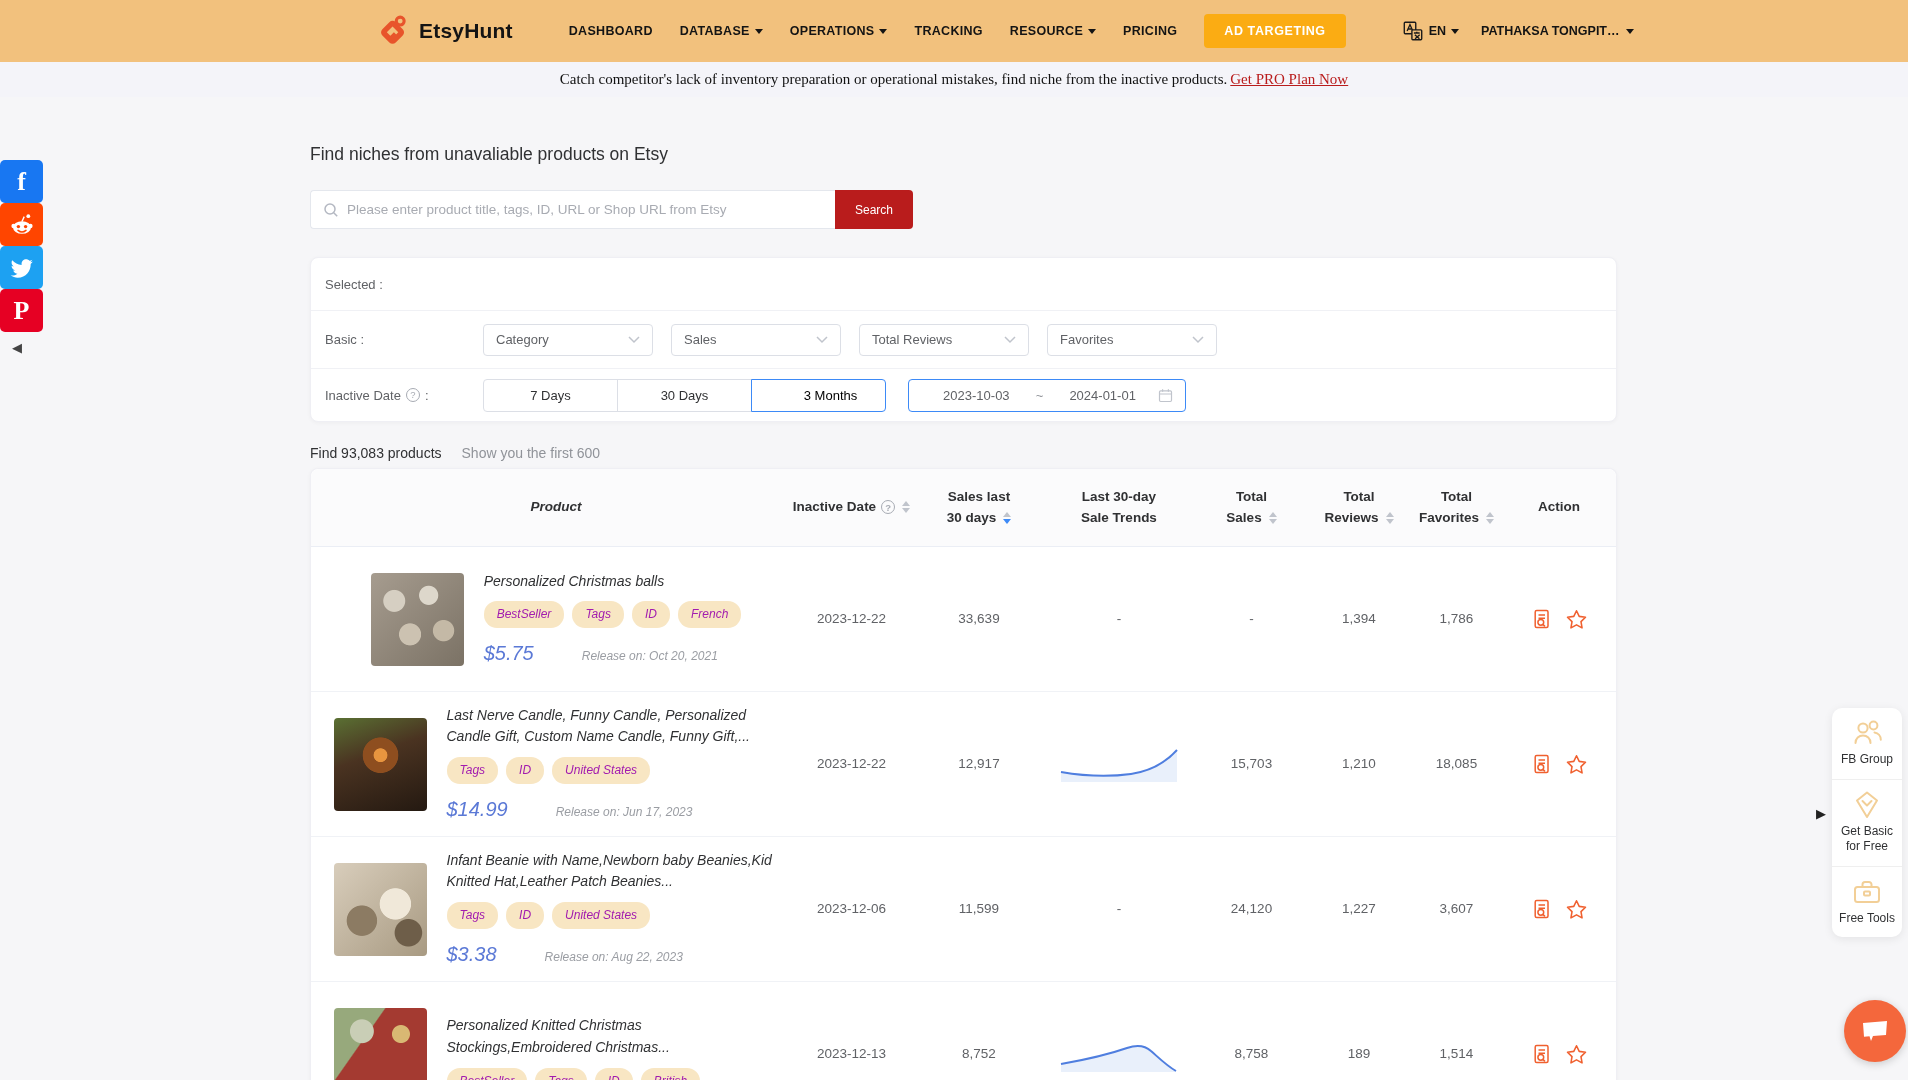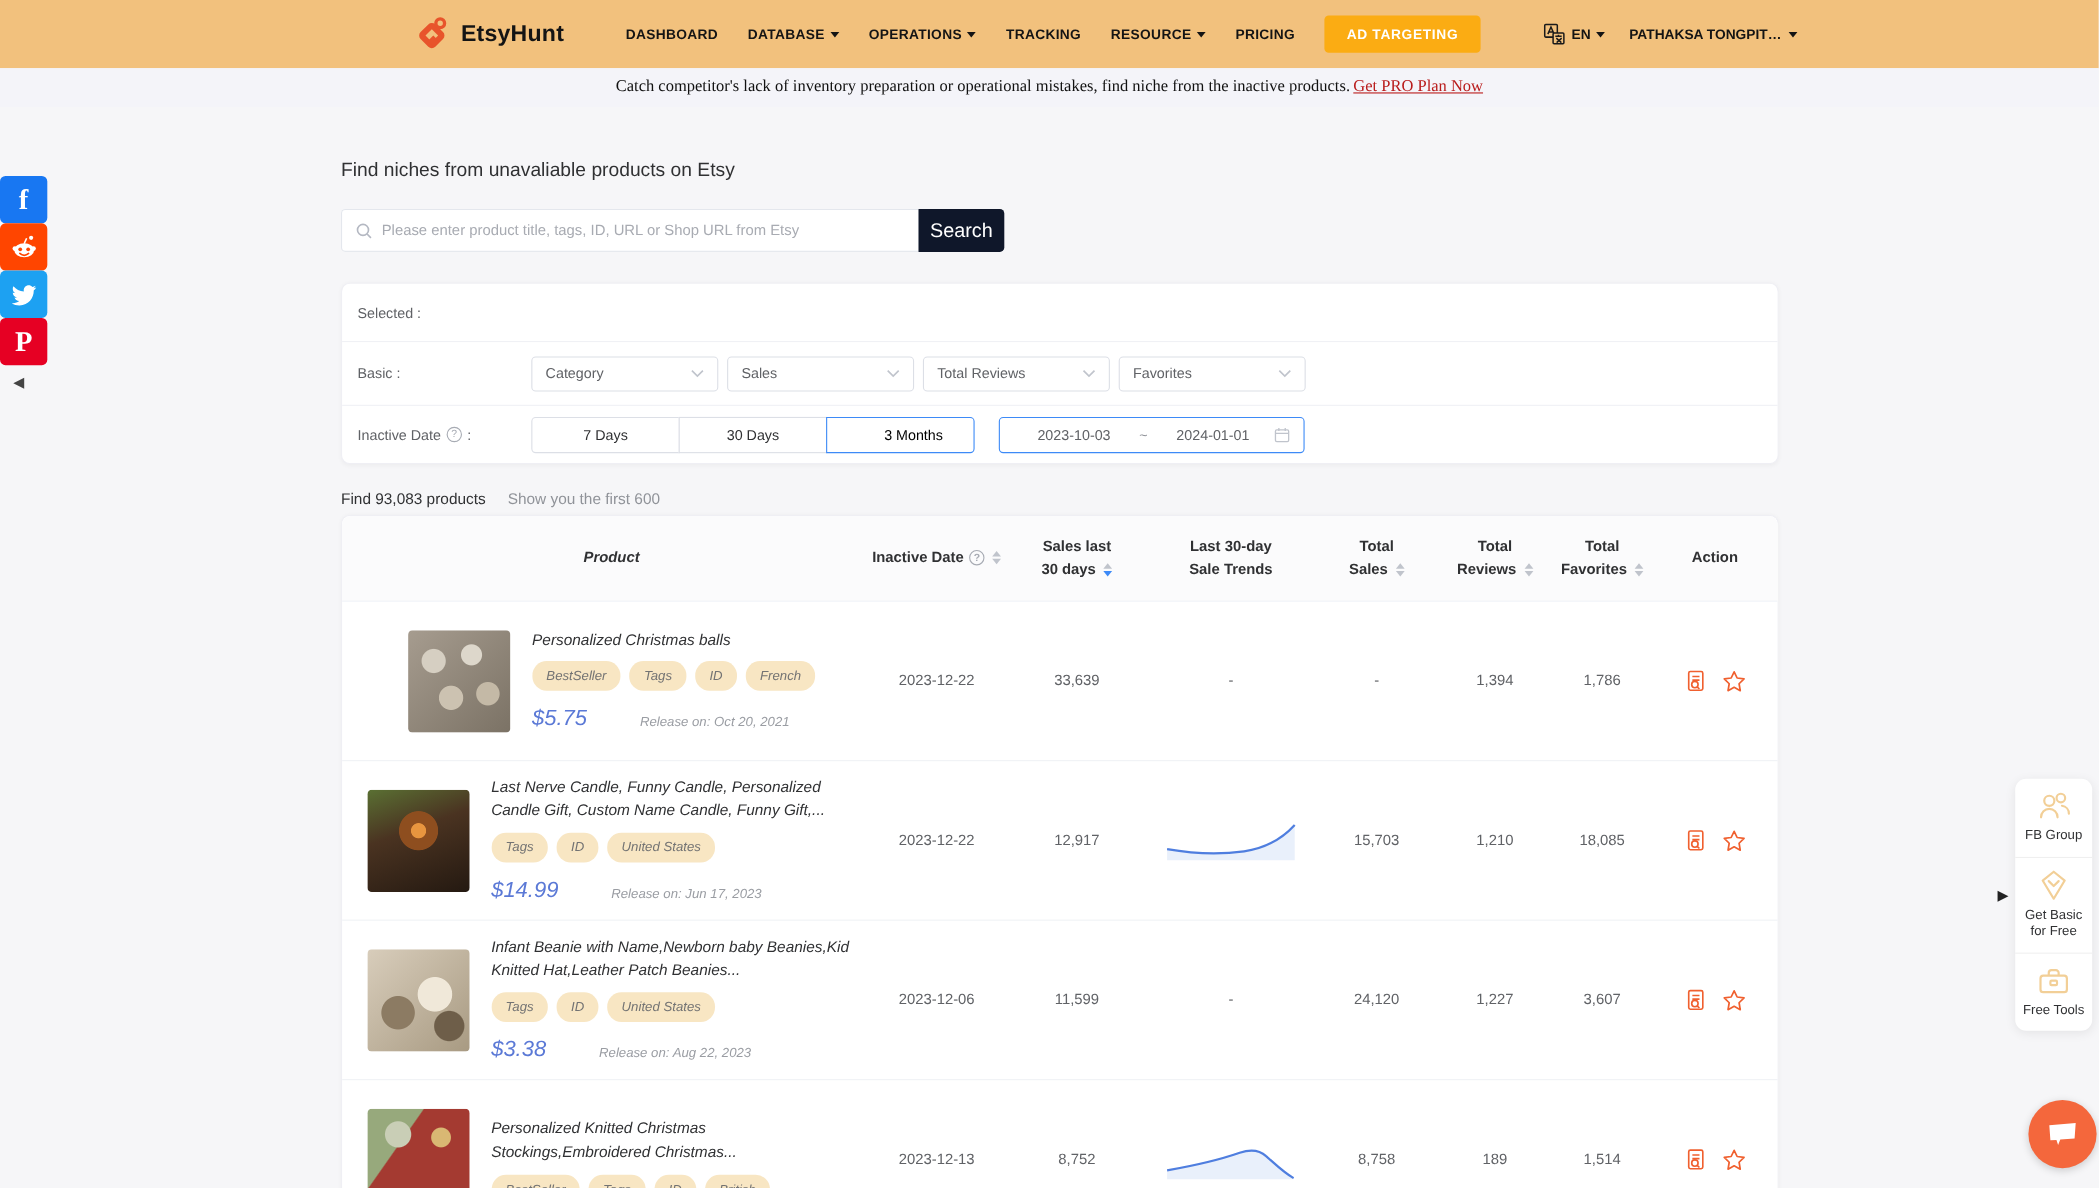--- a/index.html
+++ b/index.html
@@ -71,36 +71,36 @@
   .search-box {
     width:525px; height:39px; background:#fff; border:1px solid #E4E7ED;
     border-right:none; border-radius:4px 0 0 4px; display:flex; align-items:center; padding:0 12px;
   }
   .search-box input {
     border:none; outline:none; flex:1; font-family:inherit; font-size:13.5px; color:#303133;
     margin-left:8px; background:transparent;
   }
   .search-box input::placeholder { color:#A8ABB2; }
   .search-btn {
-    width:78px; height:39px; background:#0f172a; color:#fff; border:none; border-radius:0 4px 4px 0;
-    font-family:inherit; font-size:18px; cursor:pointer;
+    width:78px; height:39px; background:#b91c1c; color:#fff; border:none; border-radius:0 4px 4px 0;
+    font-family:inherit; font-size:12px; cursor:pointer;
   }
 
   
   .filter-card {
     margin-top:28px; background:#fff; border-radius:8px; border:1px solid #EFEFF4;
     box-shadow:0 1px 4px rgba(0,0,0,.04);
   }
   .filter-row { display:flex; align-items:center; padding:0 14px; }
   .filter-row + .filter-row { border-top:1px solid #F0F1F5; }
   .fr-selected { height:52px; }
   .fr-basic { height:58px; }
   .fr-date { height:53px; }
   .filter-label { font-size:13px; color:#606266; width:158px; display:flex; align-items:center; gap:5px; }
-  .selects { display:flex; gap:8px; }
+  .selects { display:flex; gap:18px; }
   .select {
     width:170px; height:32px; border:1px solid #DCDFE6; border-radius:4px; background:#fff;
     display:flex; align-items:center; justify-content:space-between; padding:0 12px;
     font-size:13px; color:#606266; cursor:pointer;
   }
   .seg-group { display:flex;justify-content:flex-end; }
   .seg {
     width:135px; height:33px; border:1px solid #DCDFE6; background:#fff; margin-left:-1px;
     display:flex; align-items:center; justify-content:center;
     font-family:inherit; font-size:13px; color:#303133; cursor:pointer;
@@ -168,21 +168,21 @@
       linear-gradient(135deg,#D8CDBB,#A89A82); }
   .img-stocking { background:
       radial-gradient(circle at 72% 28%, #D9B873 0 9%, transparent 10%),
       radial-gradient(circle at 30% 25%, #C9CEB6 0 12%, transparent 13%),
       linear-gradient(125deg,#97A97C 0 32%, #A43A31 33% 100%); }
 
   .prod-info { margin-left:20px; padding-top:2px; align-self:center; }
   .prod-title { font-size:14px; color:#303133; line-height:1.55; max-width:332px; cursor:pointer; }
   .badges { display:flex; gap:8px; margin-top:9px; }
   .badge {
-    background:#F8E6C3; color:#737373; font-size:12px; padding:4px 13px; border-radius:13px; white-space:nowrap;
+    background:#F8E6C3; color:#a21caf; font-size:12px; padding:4px 13px; border-radius:13px; white-space:nowrap;
   }
   .price-row { display:flex; align-items:flex-end; margin-top:9px; }
   .price { font-size:20px; color:#5B79D6; font-weight:500; }
   .release { font-size:12px; color:#9A9DA3; margin-left:48px; margin-bottom:3px; }
 
   .trend-dash { color:#606266; }
   .spark { display:block; }
 
   .action-btn { background:none; border:none; cursor:pointer; padding:0; line-height:0; }
 

